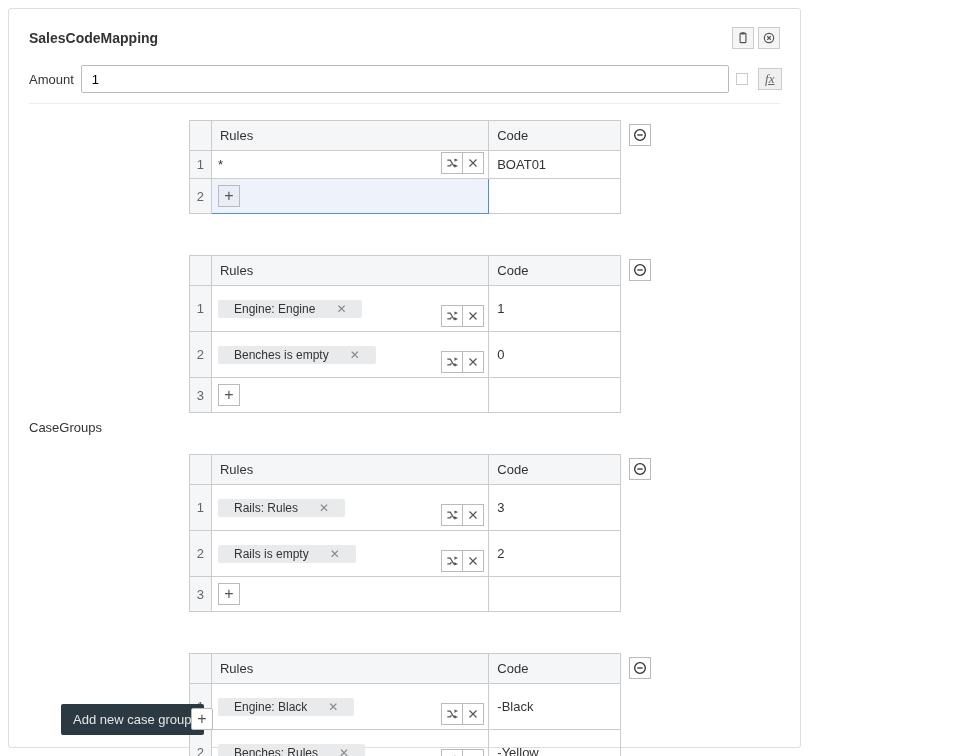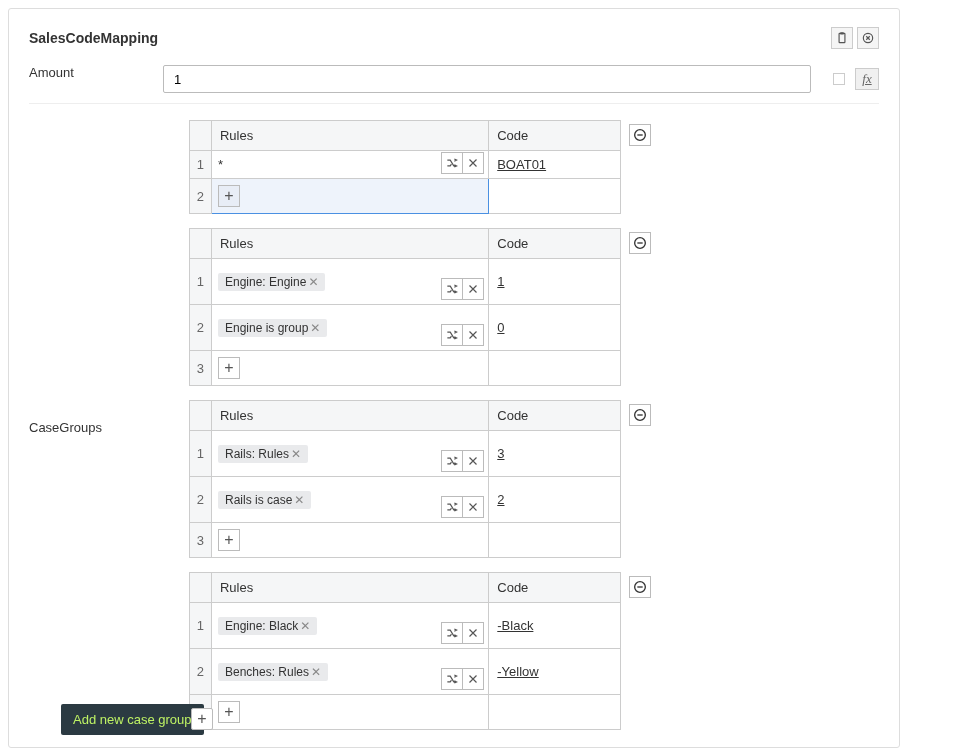--- a/index.html
+++ b/index.html
@@ -7,21 +7,21 @@
     margin: 0;
     font-family: -apple-system, BlinkMacSystemFont, "Segoe UI", Arial, sans-serif;
     font-size: 13px;
     color: #333;
     background: #fff;
     padding: 8px;
   }
   .panel {
     border: 1px solid #ddd;
     border-radius: 3px;
-    width: 892px;
+    width: 793px;
     height: 740px;
     position: relative;
     padding: 18px 20px;
   }
   .header-row {
     display: flex;
     align-items: center;
     justify-content: space-between;
     margin-bottom: 16px;
   }
@@ -40,21 +40,22 @@
     background: #f5f5f5;
     display: inline-flex;
     align-items: center;
     justify-content: center;
     cursor: pointer;
     color: #555;
   }
   .icon-btn svg { width: 14px; height: 14px; }
   .amount-row {
     display: flex;
-    gap: 22px;
+    align-items: center;
+    gap: 7px;
     margin-bottom: 10px;
   }
   .amount-label {
     width: 148px;
     font-size: 13px;
   }
   .amount-input {
     flex: 0 0 648px;
     height: 28px;
     border: 1px solid #bbb;
@@ -97,21 +98,21 @@
   .cg-label {
     width: 148px;
     font-size: 13px;
     padding-top: 300px; 
   }
   .groups-col {
     flex: 0 0 auto;
   }
   .group {
     position: relative;
-    margin-bottom: 14px;
+    margin-bottom: 41px;
   }
   .group-table {
     border: 1px solid #ccc;
     border-collapse: collapse;
     width: 432px;
   }
   .group-table th, .group-table td {
     border: 1px solid #ccc;
     font-size: 13px;
     vertical-align: middle;
@@ -128,24 +129,24 @@
   .col-code { width: 132px; }
   .rule-cell {
     position: relative;
     height: 46px;
     padding: 4px 6px;
   }
   .rule-cell.single-line { height: 26px; }
   .rule-tag {
     display: inline-flex;
     align-items: center;
-    gap: 2px;
+    gap: 21px;
     background: #e9eaec;
     border-radius: 2px;
-    padding: 2px 7px;
+    padding: 2px 16px;
     font-size: 12px;
     color: #333;
   }
   .rule-tag .x { color:#888; cursor:pointer; font-size:12px; }
   .rule-actions {
     position: absolute;
     right: 4px;
     bottom: 4px;
     display: flex;
   }
@@ -153,21 +154,21 @@
     width: 22px; height: 22px;
     border: 1px solid #bbb;
     background: #fff;
     display: inline-flex;
     align-items: center; justify-content: center;
     cursor: pointer;
     color: #555;
     margin-left: -1px;
   }
   .mini-btn svg { width: 14px; height: 14px; }
-  .code-cell { padding: 6px 8px; text-decoration: underline; }
+  .code-cell { padding: 6px 8px; }
   .add-row-cell {
     padding: 6px;
   }
   .add-btn {
     width: 22px; height: 22px;
     border: 1px solid #bbb;
     background: #fff;
     display: inline-flex;
     align-items: center; justify-content: center;
     cursor: pointer;
@@ -190,21 +191,21 @@
     border: 1px solid #bbb;
     background: #fff;
     display: inline-flex;
     align-items: center; justify-content: center;
     cursor: pointer;
   }
   .collapse-btn svg { width: 16px; height: 16px; }
   .tooltip {
     position: absolute;
     background: #2b3a42;
-    color: #bef264;
+    color: #e5e5e5;
     padding: 8px 12px;
     border-radius: 2px;
     font-size: 13px;
     white-space: nowrap;
   }
   .tooltip::after {
     content: "";
     position: absolute;
     right: -6px;
     top: 50%;
@@ -328,21 +329,21 @@
                       <svg viewBox="0 0 24 24">
                         <path d="M6 6l12 12M18 6L6 18" stroke="currentColor" stroke-width="2"></path>
                       </svg>
                     </div>
                   </div></td>
                 <td class="code-cell">1</td>
               </tr>
               <tr>
                 <td class="col-idx">2</td>
                 <td class="rule-cell"><span class="rule-tag">
-                    <span>Engine is group</span>
+                    <span>Benches is empty</span>
                     <span class="x">✕</span>
                   </span><div class="rule-actions">
                     <div class="mini-btn">
                       <svg viewBox="0 0 24 24">
                         <path d="M4 7h5l6 10h5M16 5l4 2-4 2M4 17h5l2-3M16 19l4-2-4-2" fill="none" stroke="currentColor" stroke-width="2"></path>
                       </svg>
                     </div>
                     <div class="mini-btn">
                       <svg viewBox="0 0 24 24">
                         <path d="M6 6l12 12M18 6L6 18" stroke="currentColor" stroke-width="2"></path>
@@ -390,21 +391,21 @@
                       <svg viewBox="0 0 24 24">
                         <path d="M6 6l12 12M18 6L6 18" stroke="currentColor" stroke-width="2"></path>
                       </svg>
                     </div>
                   </div></td>
                 <td class="code-cell">3</td>
               </tr>
               <tr>
                 <td class="col-idx">2</td>
                 <td class="rule-cell"><span class="rule-tag">
-                    <span>Rails is case</span>
+                    <span>Rails is empty</span>
                     <span class="x">✕</span>
                   </span><div class="rule-actions">
                     <div class="mini-btn">
                       <svg viewBox="0 0 24 24">
                         <path d="M4 7h5l6 10h5M16 5l4 2-4 2M4 17h5l2-3M16 19l4-2-4-2" fill="none" stroke="currentColor" stroke-width="2"></path>
                       </svg>
                     </div>
                     <div class="mini-btn">
                       <svg viewBox="0 0 24 24">
                         <path d="M6 6l12 12M18 6L6 18" stroke="currentColor" stroke-width="2"></path>

